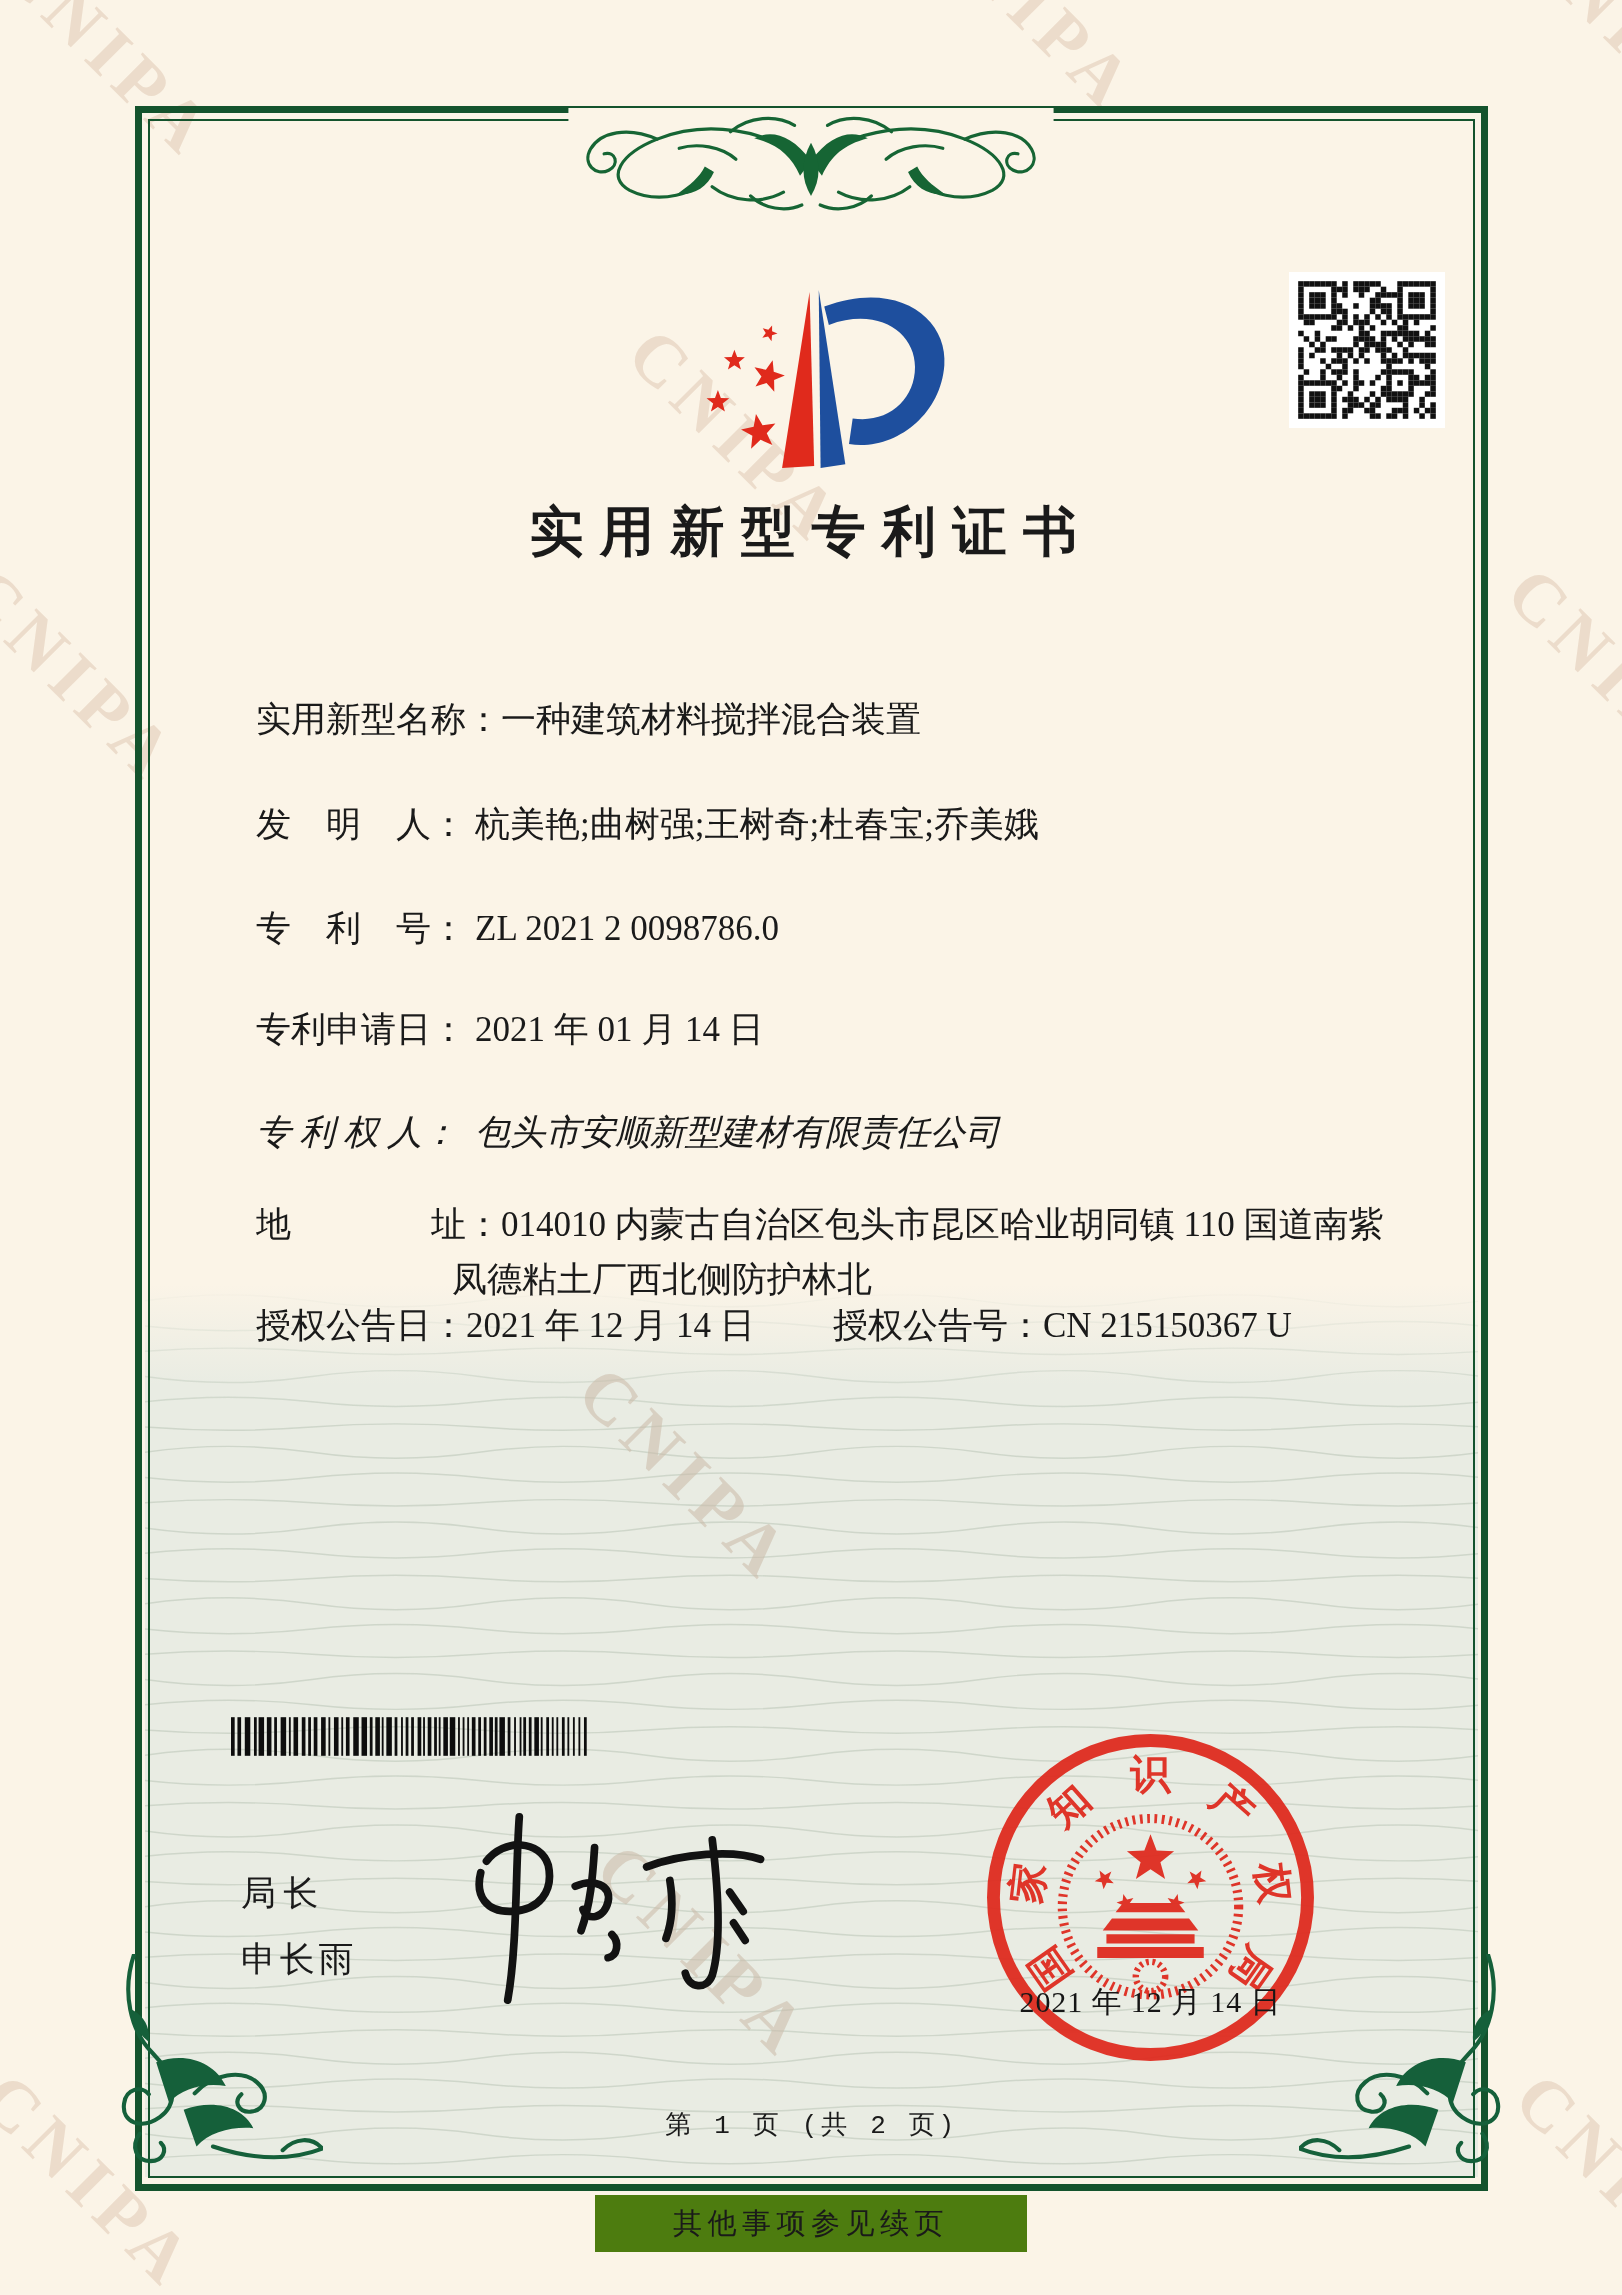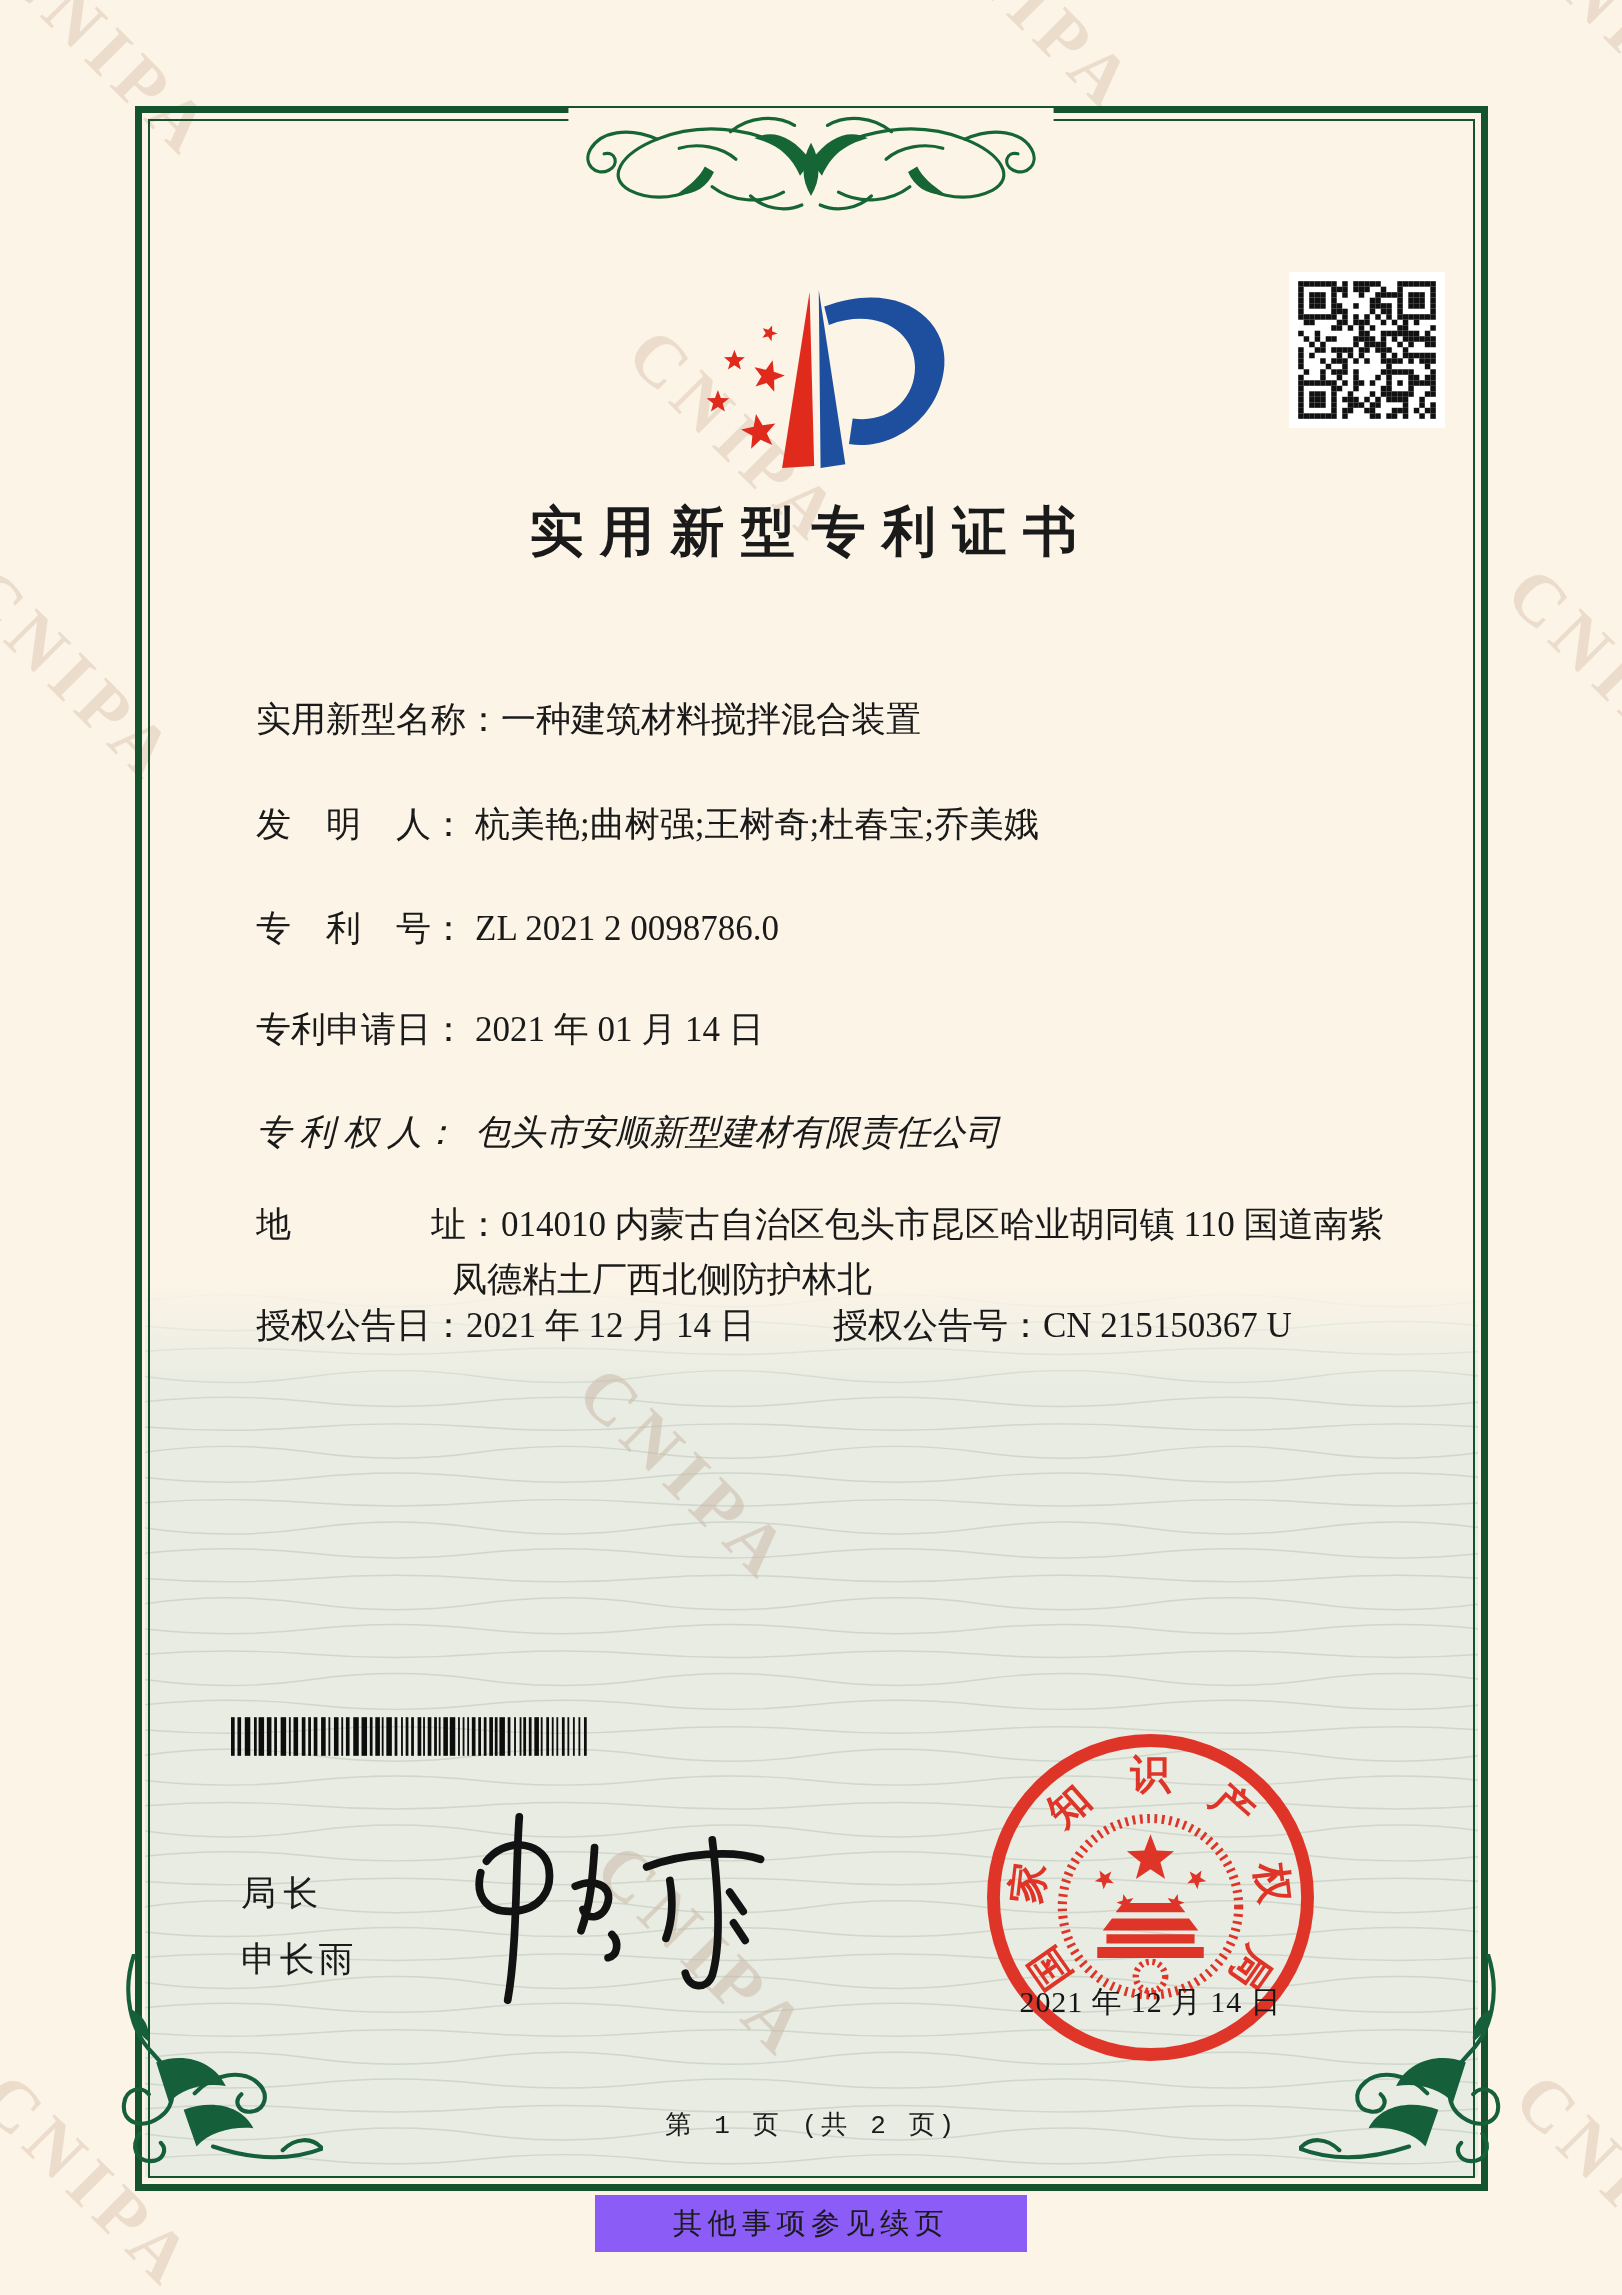--- a/index.html
+++ b/index.html
@@ -35,21 +35,21 @@
   .body-text p{margin:0;text-indent:2em;}
   .barcode{position:absolute;left:231px;top:1717px;z-index:5;}
   .sig-title{position:absolute;left:241px;top:1870px;font-size:35px;letter-spacing:7.3px;z-index:5;}
   .sig-name{position:absolute;left:241px;top:1936px;font-size:35px;letter-spacing:3.7px;z-index:5;}
   .sig-script{position:absolute;left:422px;top:1811px;z-index:5;}
   .seal{position:absolute;left:976px;top:1723px;z-index:6;}
   .seal-date{position:absolute;left:976px;top:1982px;width:349px;text-align:center;font-size:30px;
          letter-spacing:0.9px;color:#161616;z-index:7;white-space:nowrap;}
   .page-info{position:absolute;left:135px;width:1353px;top:2107px;text-align:center;font-size:26px;
          letter-spacing:3.7px;z-index:5;font-family:Liberation Mono, monospace;}
-  .cont-box{position:absolute;left:595px;top:2195px;width:432px;height:57px;background:#8b5cf6;
+  .cont-box{position:absolute;left:595px;top:2195px;width:432px;height:57px;background:#4d7c0f;
          z-index:5;display:flex;align-items:center;justify-content:center;font-size:29px;letter-spacing:5.5px;}
 </style>
 </head>
 <body>
 
 <div class="page">
 
   <div class="band"></div>
   <svg class="waves" id="waves" width="1333" height="893" style="left:145px;top:1284px;position:absolute;" viewBox="0 0 1452 972">
       <path d="M0 18.0 q 91 -13 182 0 q 91 13 182 0 q 91 -13 182 0 q 91 13 182 0 q 91 -13 182 0 q 91 13 182 0 q 91 -13 182 0 q 91 13 182 0" fill="none" stroke="#c6cfc2" stroke-width="1.6" opacity="0.75"></path>

